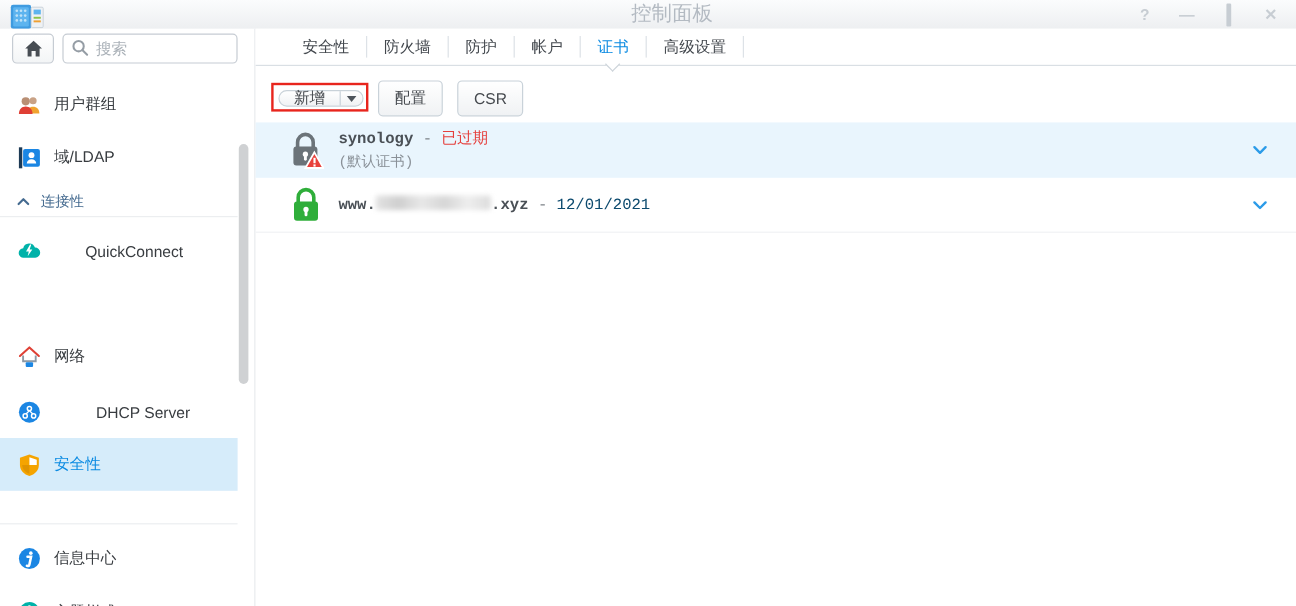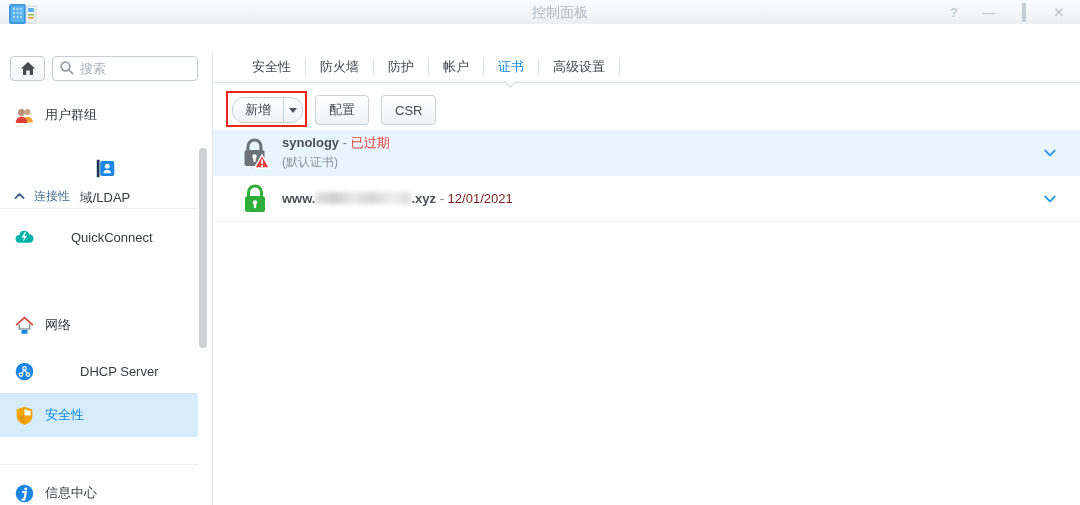--- a/index.html
+++ b/index.html
@@ -4,28 +4,28 @@
 <style>
   * { margin:0; padding:0; box-sizing:border-box; }
   html,body { width:1080px; height:505px; font-family:"Liberation Sans", sans-serif; background:#fff; overflow:hidden; }
   .window { position:relative; width:1080px; height:505px; background:#fff; }
 
   
   .titlebar { position:absolute; top:0; left:0; right:0; height:24px;
     background:linear-gradient(#fbfcfd,#edeff1); }
   .app-icon { position:absolute; left:8px; top:3px; width:30px; height:22px; }
   .title { position:absolute; left:0; right:0; top:0; height:24px; line-height:24px;
-    text-align:center; font-size:14px; color:#b3bac2;margin-left:40px; }
+    text-align:center; font-size:17px; color:#b3bac2;margin-left:40px; }
   .win-controls { position:absolute; right:14px; top:0; height:24px; display:flex; align-items:center; gap:21px;
     color:#c7cdd3; font-size:13px; font-weight:bold; }
   .win-controls .wc { width:14px; text-align:center; cursor:default; }
   .wc-max-box { width:11px; height:10px; border:2px solid #c7cdd3; border-radius:1px; }
 
   
-  .body-area { position:absolute; top:24px; left:0; right:0; bottom:0; display:flex;margin-top:28px; }
+  .body-area { position:absolute; top:24px; left:0; right:0; bottom:0; display:flex; }
   .sidebar { position:relative; width:213px; height:100%; background:#fff; border-right:1px solid #e3e6e9; }
   .main { position:relative; flex:1; height:100%; background:#fff; }
 
   
   .side-top { position:absolute; top:4px; left:10px; right:14px; height:25px; display:flex; gap:7px; }
   .home-btn { width:35px; height:25px; border:1px solid #c6ccd3; border-radius:4px;
     background:linear-gradient(#ffffff,#f3f5f6); display:flex; align-items:center; justify-content:center; cursor:pointer; }
   .search-wrap { position:relative; flex:1; }
   .search-wrap input { width:100%; height:25px; border:1px solid #c6ccd3; border-radius:4px;
     padding:0 6px 0 27px; font-size:13px; color:#333; outline:none; font-family:"Liberation Sans",sans-serif; }
@@ -52,41 +52,41 @@
   .tab-notch { position:absolute; bottom:-10px; left:50%; margin-left:-5px; width:9px; height:9px;
     background:#fff; border-right:1px solid #cdd4da; border-bottom:1px solid #cdd4da;
     transform:rotate(45deg); z-index:3; }
 
   
   .toolbar { position:relative; height:40px; display:flex; align-items:center; gap:12px; padding-left:19px; margin-top:7px; }
   .btn { height:26px; border:1px solid #c9d2d9; border-radius:4px; background:linear-gradient(#ffffff,#f0f2f4);
     font-size:13px; color:#45494e; display:flex; align-items:center; padding:14px 13px; cursor:pointer;
     font-family:"Liberation Sans",sans-serif; }
   .split-wrap { position:relative; display:flex; }
-  .split-btn { display:flex; height:26px; border:1px solid #c9d2d9; border-radius:12px;
+  .split-btn { display:flex; height:14px; border:1px solid #c9d2d9; border-radius:12px;
     background:linear-gradient(#ffffff,#f0f2f4); cursor:pointer; }
   .split-main { padding:0 12px; font-size:13px; color:#45494e; display:flex; align-items:center; }
   .split-caret { width:19px; border-left:1px solid #c9d2d9; display:flex; align-items:center; justify-content:center; }
   .caret-down { width:0; height:0; border-left:4px solid transparent; border-right:4px solid transparent;
     border-top:5px solid #4e555c; }
   .annotation-box { position:absolute; top:-6px; bottom:-4px; left:-6px; right:-4px;
     border:2px solid #e8251d; pointer-events:none; z-index:5; }
 
   
   .cert-list { position:relative; }
   .cert-row { position:relative; height:46px; display:flex; align-items:center; padding-left:27px;
-    border-bottom:1px solid #f0f2f4; cursor:pointer; }
+    border-bottom:1px solid #f0f2f4; cursor:pointer;font-family:Liberation Mono, monospace; }
   .cert-row.selected { background:#e9f5fd; border-bottom-color:#e9f5fd; }
   .cert-icon { width:30px; height:32px; flex:0 0 30px; margin-right:12px; position:relative; }
   .cert-text { display:flex; flex-direction:column; gap:2px; }
   .cert-title { font-size:13px; color:#4a5056; }
   .cert-title .nm { font-weight:bold; color:#4a5056; }
   .cert-title .sep { color:#7c8term288; color:#7c8288; }
   .cert-title .st-expired { color:#e5403d; }
-  .cert-title .st-valid { color:#7f1d1d; }
+  .cert-title .st-valid { color:#0c4a6e; }
   .censored { display:inline-block; width:96px; height:12px; vertical-align:-1px;
     background:linear-gradient(90deg,#e3e3e3,#cfcfcf 20%,#e8e8e8 40%,#d6d6d6 60%,#eee 80%,#dcdcdc);
     filter:blur(2px); border-radius:2px; }
   .cert-sub { font-size:12px; color:#8a9198; }
   .cert-chevron { position:absolute; right:22px; top:50%; margin-top:-8px; }
 </style>
 </head>
 <body>
 
 <div class="window">
@@ -141,21 +141,21 @@
       <div class="side-item" style="top:51px;">
         <svg class="ico" viewBox="0 0 24 24">
           <circle cx="15.5" cy="8" r="3.4" fill="#c9a286"></circle>
           <path d="M9.5 20c0-4 2.5-6.3 6-6.3s6 2.3 6 6.3z" fill="#f0a330"></path>
           <circle cx="8.5" cy="8.5" r="3.9" fill="#b98f74"></circle>
           <path d="M2 20.5c0-4.4 2.8-7 6.5-7s6.5 2.6 6.5 7z" fill="#df3f35"></path>
         </svg>
         <span>用户群组</span>
       </div>
 
-      <div class="side-item" style="top:106px;flex-direction:column;">
+      <div class="side-item" style="top:95px;">
         <svg class="ico" viewBox="0 0 24 24">
           <rect x="2" y="2" width="3.2" height="20" fill="#1d3a55"></rect>
           <rect x="6" y="3.5" width="16" height="17" rx="2" fill="#1b86e3"></rect>
           <circle cx="14" cy="9.5" r="2.8" fill="#fff"></circle>
           <path d="M9.5 17.5c0-2.6 2-4.2 4.5-4.2s4.5 1.6 4.5 4.2z" fill="#fff"></path>
         </svg>
         <span>域/LDAP</span>
       </div>
 
       <div class="side-header" style="top:136px;">

